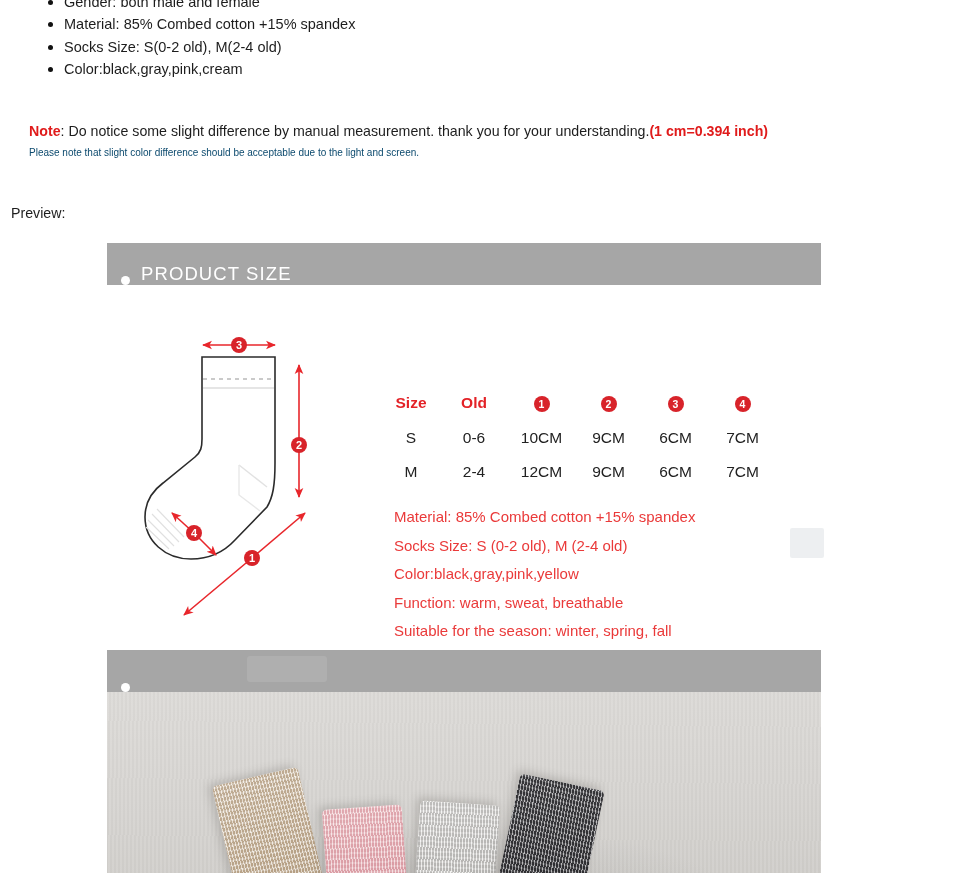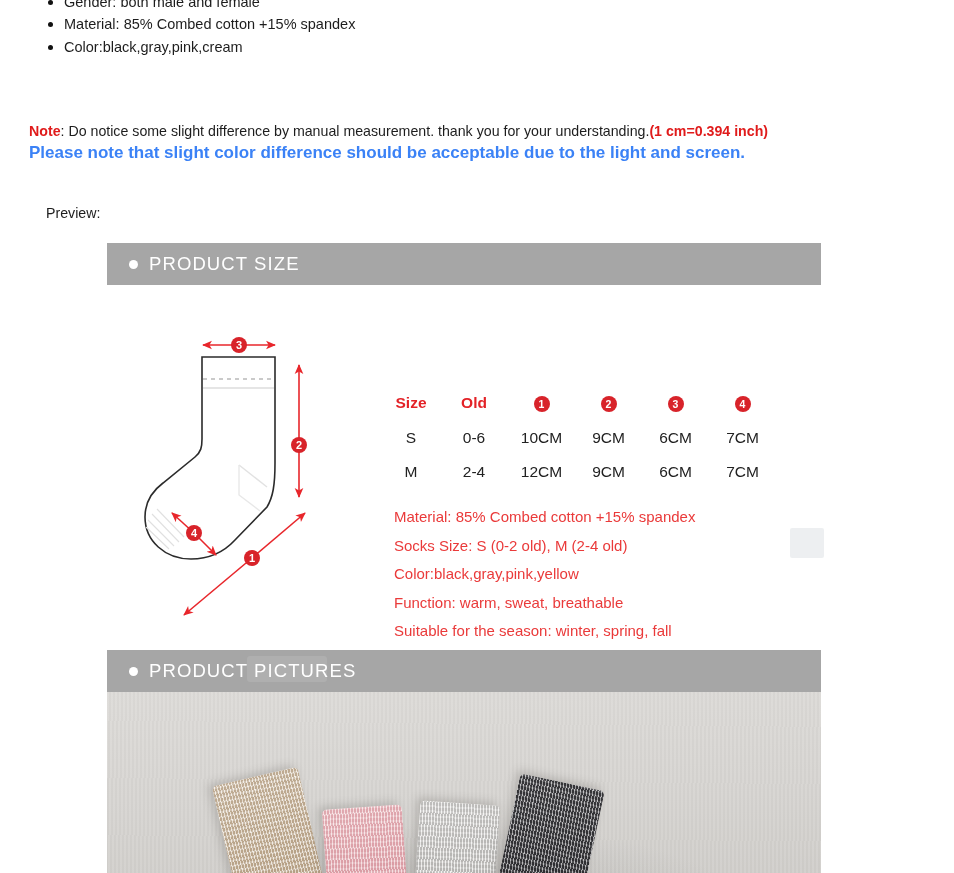--- a/index.html
+++ b/index.html
@@ -71,51 +71,51 @@
   }
   .note-label {
     color: #e01b1b;
     font-weight: bold;
   }
   .note-red {
     color: #e01b1b;
     font-weight: bold;
   }
   .note-line-2 {
-    color: #3b82f6;
-    font-weight: bold;
-    font-size: 17px;
+    color: #0c4a6e;
+    font-weight: normal;
+    font-size: 10px;
     line-height: 21px;
     white-space: nowrap;
   }
 
   
   .preview-label {
     position: absolute;
-    left: 46px;
+    left: 11px;
     top: 205px;
     font-size: 14.2px;
     color: #1d1d1d;
   }
 
   
   .panel {
     position: absolute;
     left: 107px;
     width: 714px;
   }
   .panel-size   { top: 243px; }
   .panel-pics   { top: 650px; }
 
   .panel-header {
     height: 42px;
     background: #a6a6a6;
     display: flex;
-    align-items: center;
-    padding-left: 22px;
+    align-items: flex-end;
+    padding-left: 14px;
     box-sizing: border-box;
     position: relative;
     z-index: 3;
   }
   .panel-header .dot {
     width: 9px;
     height: 9px;
     border-radius: 50%;
     background: #ffffff;
     margin-right: 11px;
@@ -268,20 +268,21 @@
     border-radius: 2px;
     pointer-events: none;
   }
 </style>
 </head>
 <body>
 
 <ul class="spec-list">
   <li><span>Gender: both male and female</span></li>
   <li><span>Material: 85% Combed cotton +15% spandex</span></li>
+  <li><span>Socks Size: S(0-2 old), M(2-4 old)</span></li>
   <li><span>Color:black,gray,pink,cream</span></li>
   <li class="spacer"></li>
 </ul>
 
 <div class="note-block">
   <div class="note-line"><span class="note-label">Note</span><span>: </span><span>Do notice some slight difference by manual measurement. thank you for your understanding.</span><span class="note-red">(1 cm=0.394 inch)</span></div>
   <div class="note-line-2">Please note that slight color difference should be acceptable due to the light and screen.</div>
 </div>
 
 <div class="preview-label">Preview:</div>
@@ -390,21 +391,20 @@
       <div>Suitable for the season: winter, spring, fall</div>
     </div>
   </div>
 </div>
 
 <div class="faint-mark"></div>
 
 <div class="panel panel-pics">
   <div class="panel-header">
     <span class="dot"></span>
-    <span class="title">PRODUCT  PICTURES</span>
     <span class="watermark"></span>
   </div>
 
   <div class="pics-body">
     <div class="photo-bg"></div>
     <div class="sock-photo sp1"></div>
     <div class="sock-photo sp2"></div>
     <div class="sock-photo sp3"></div>
     <div class="sock-photo sp4"></div>
   </div>

